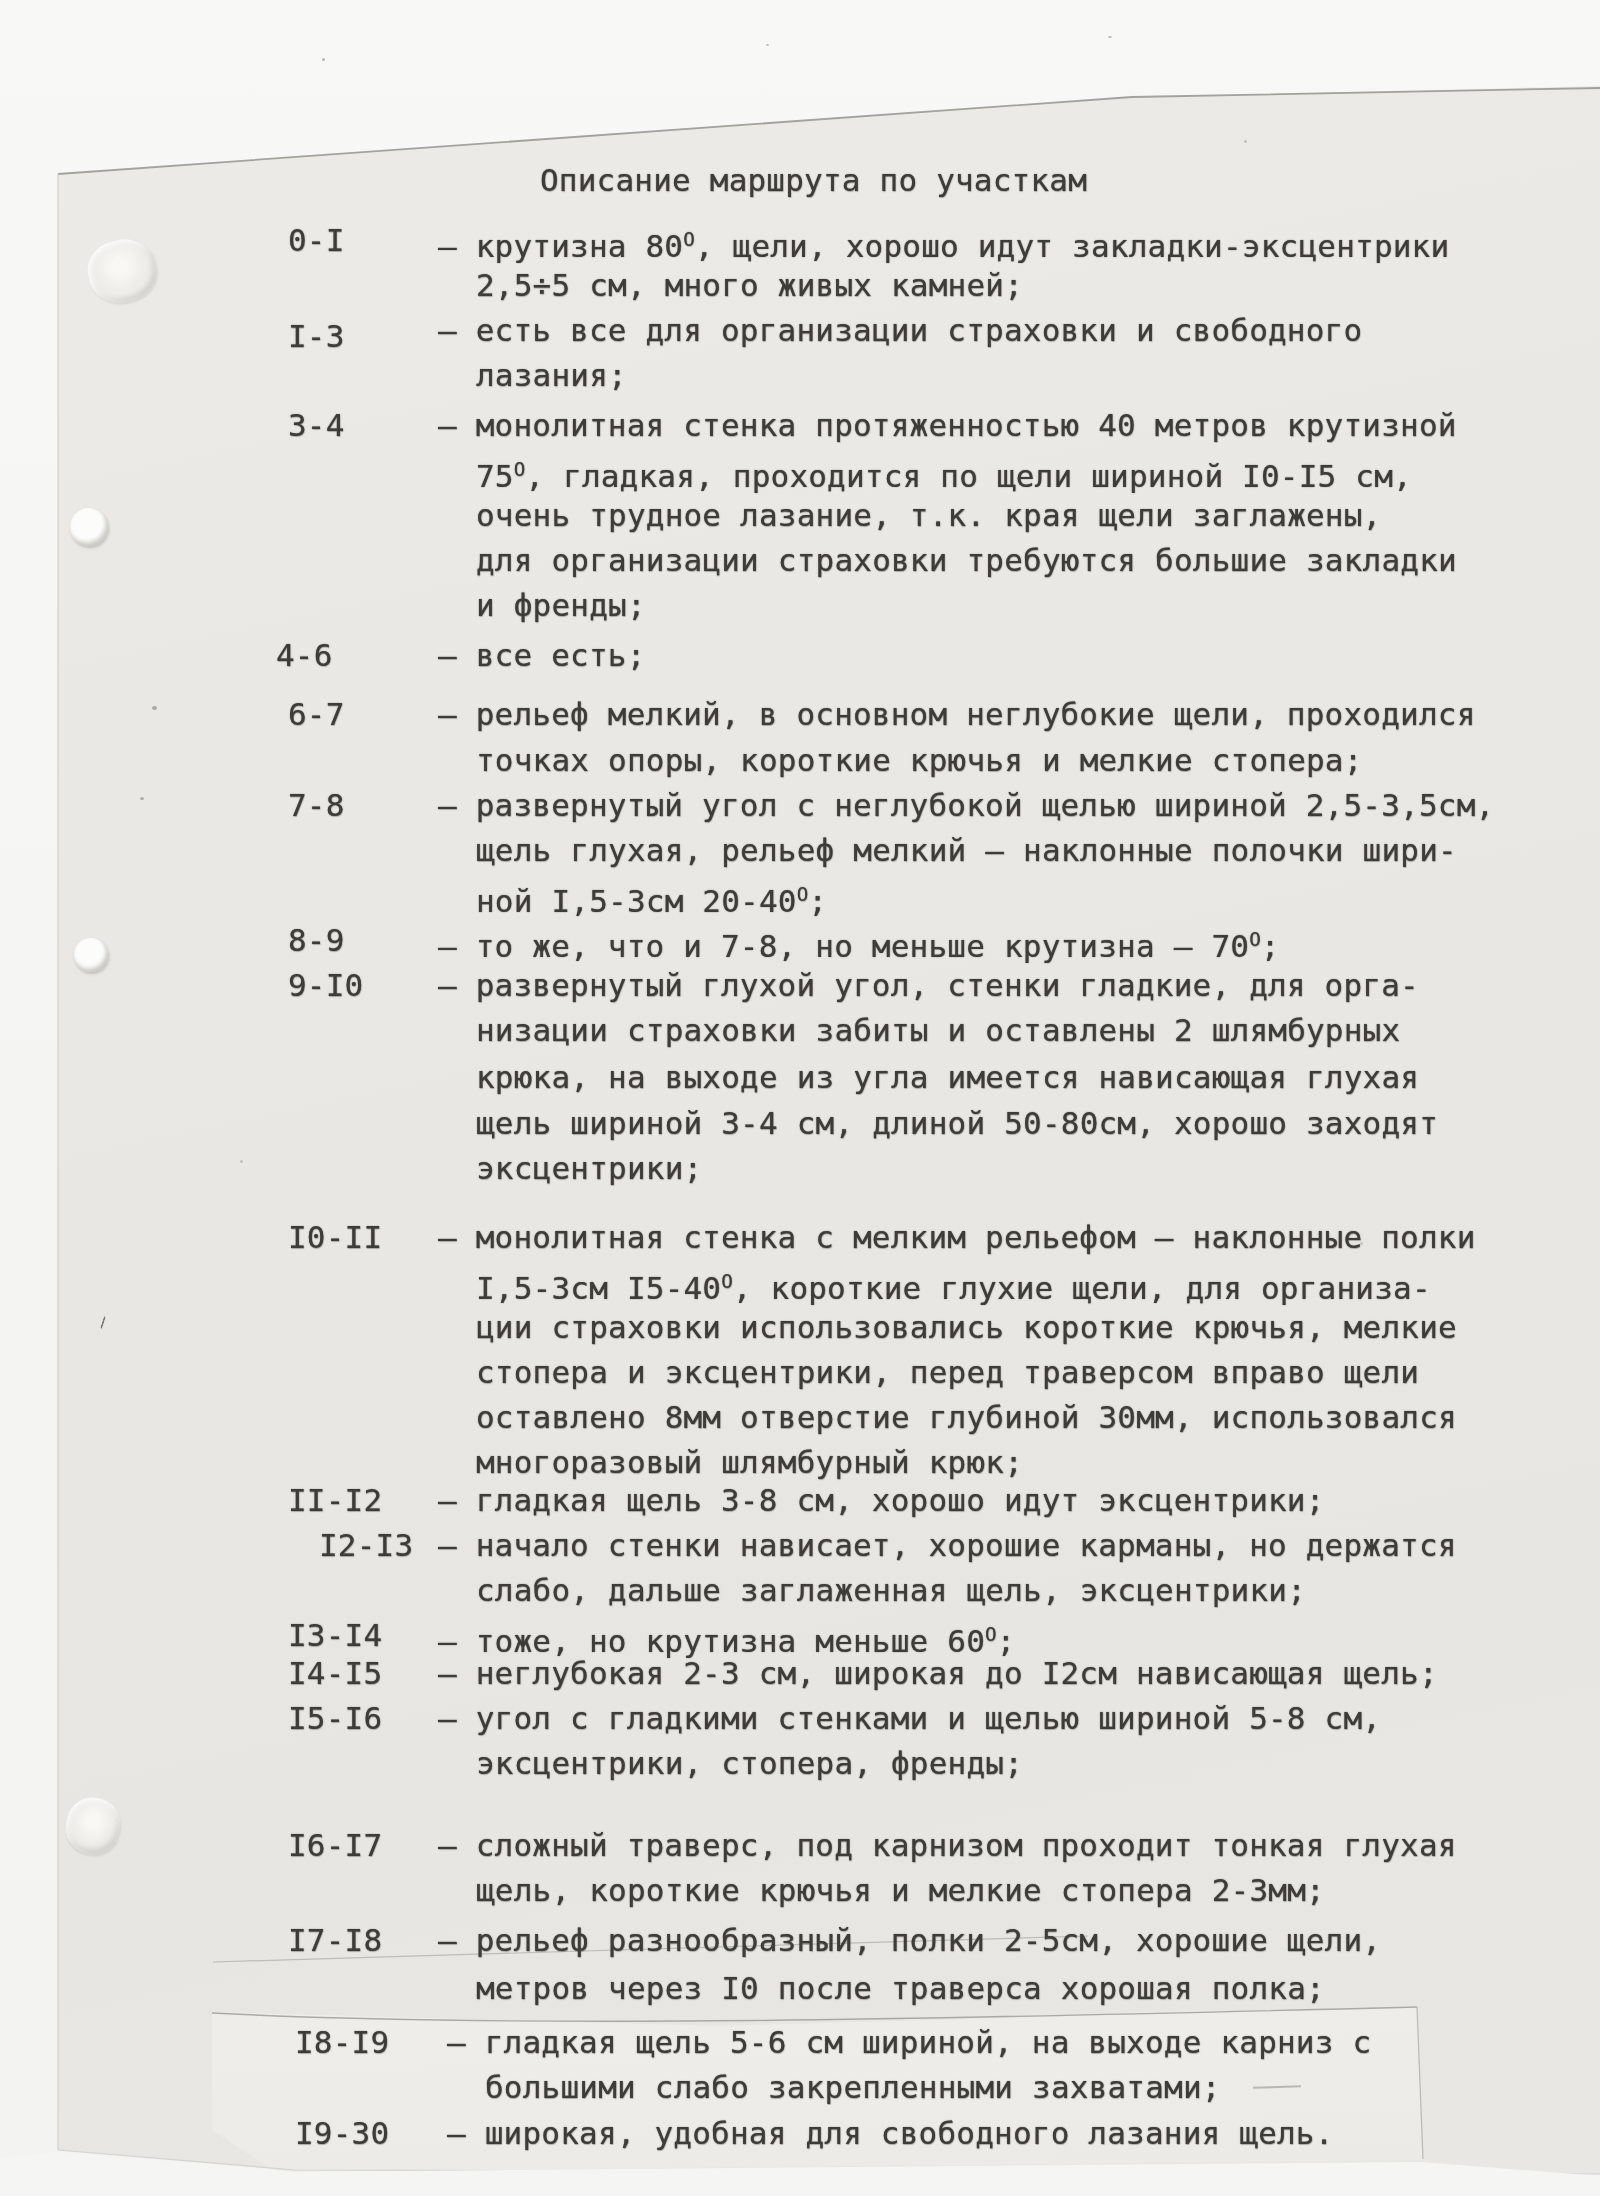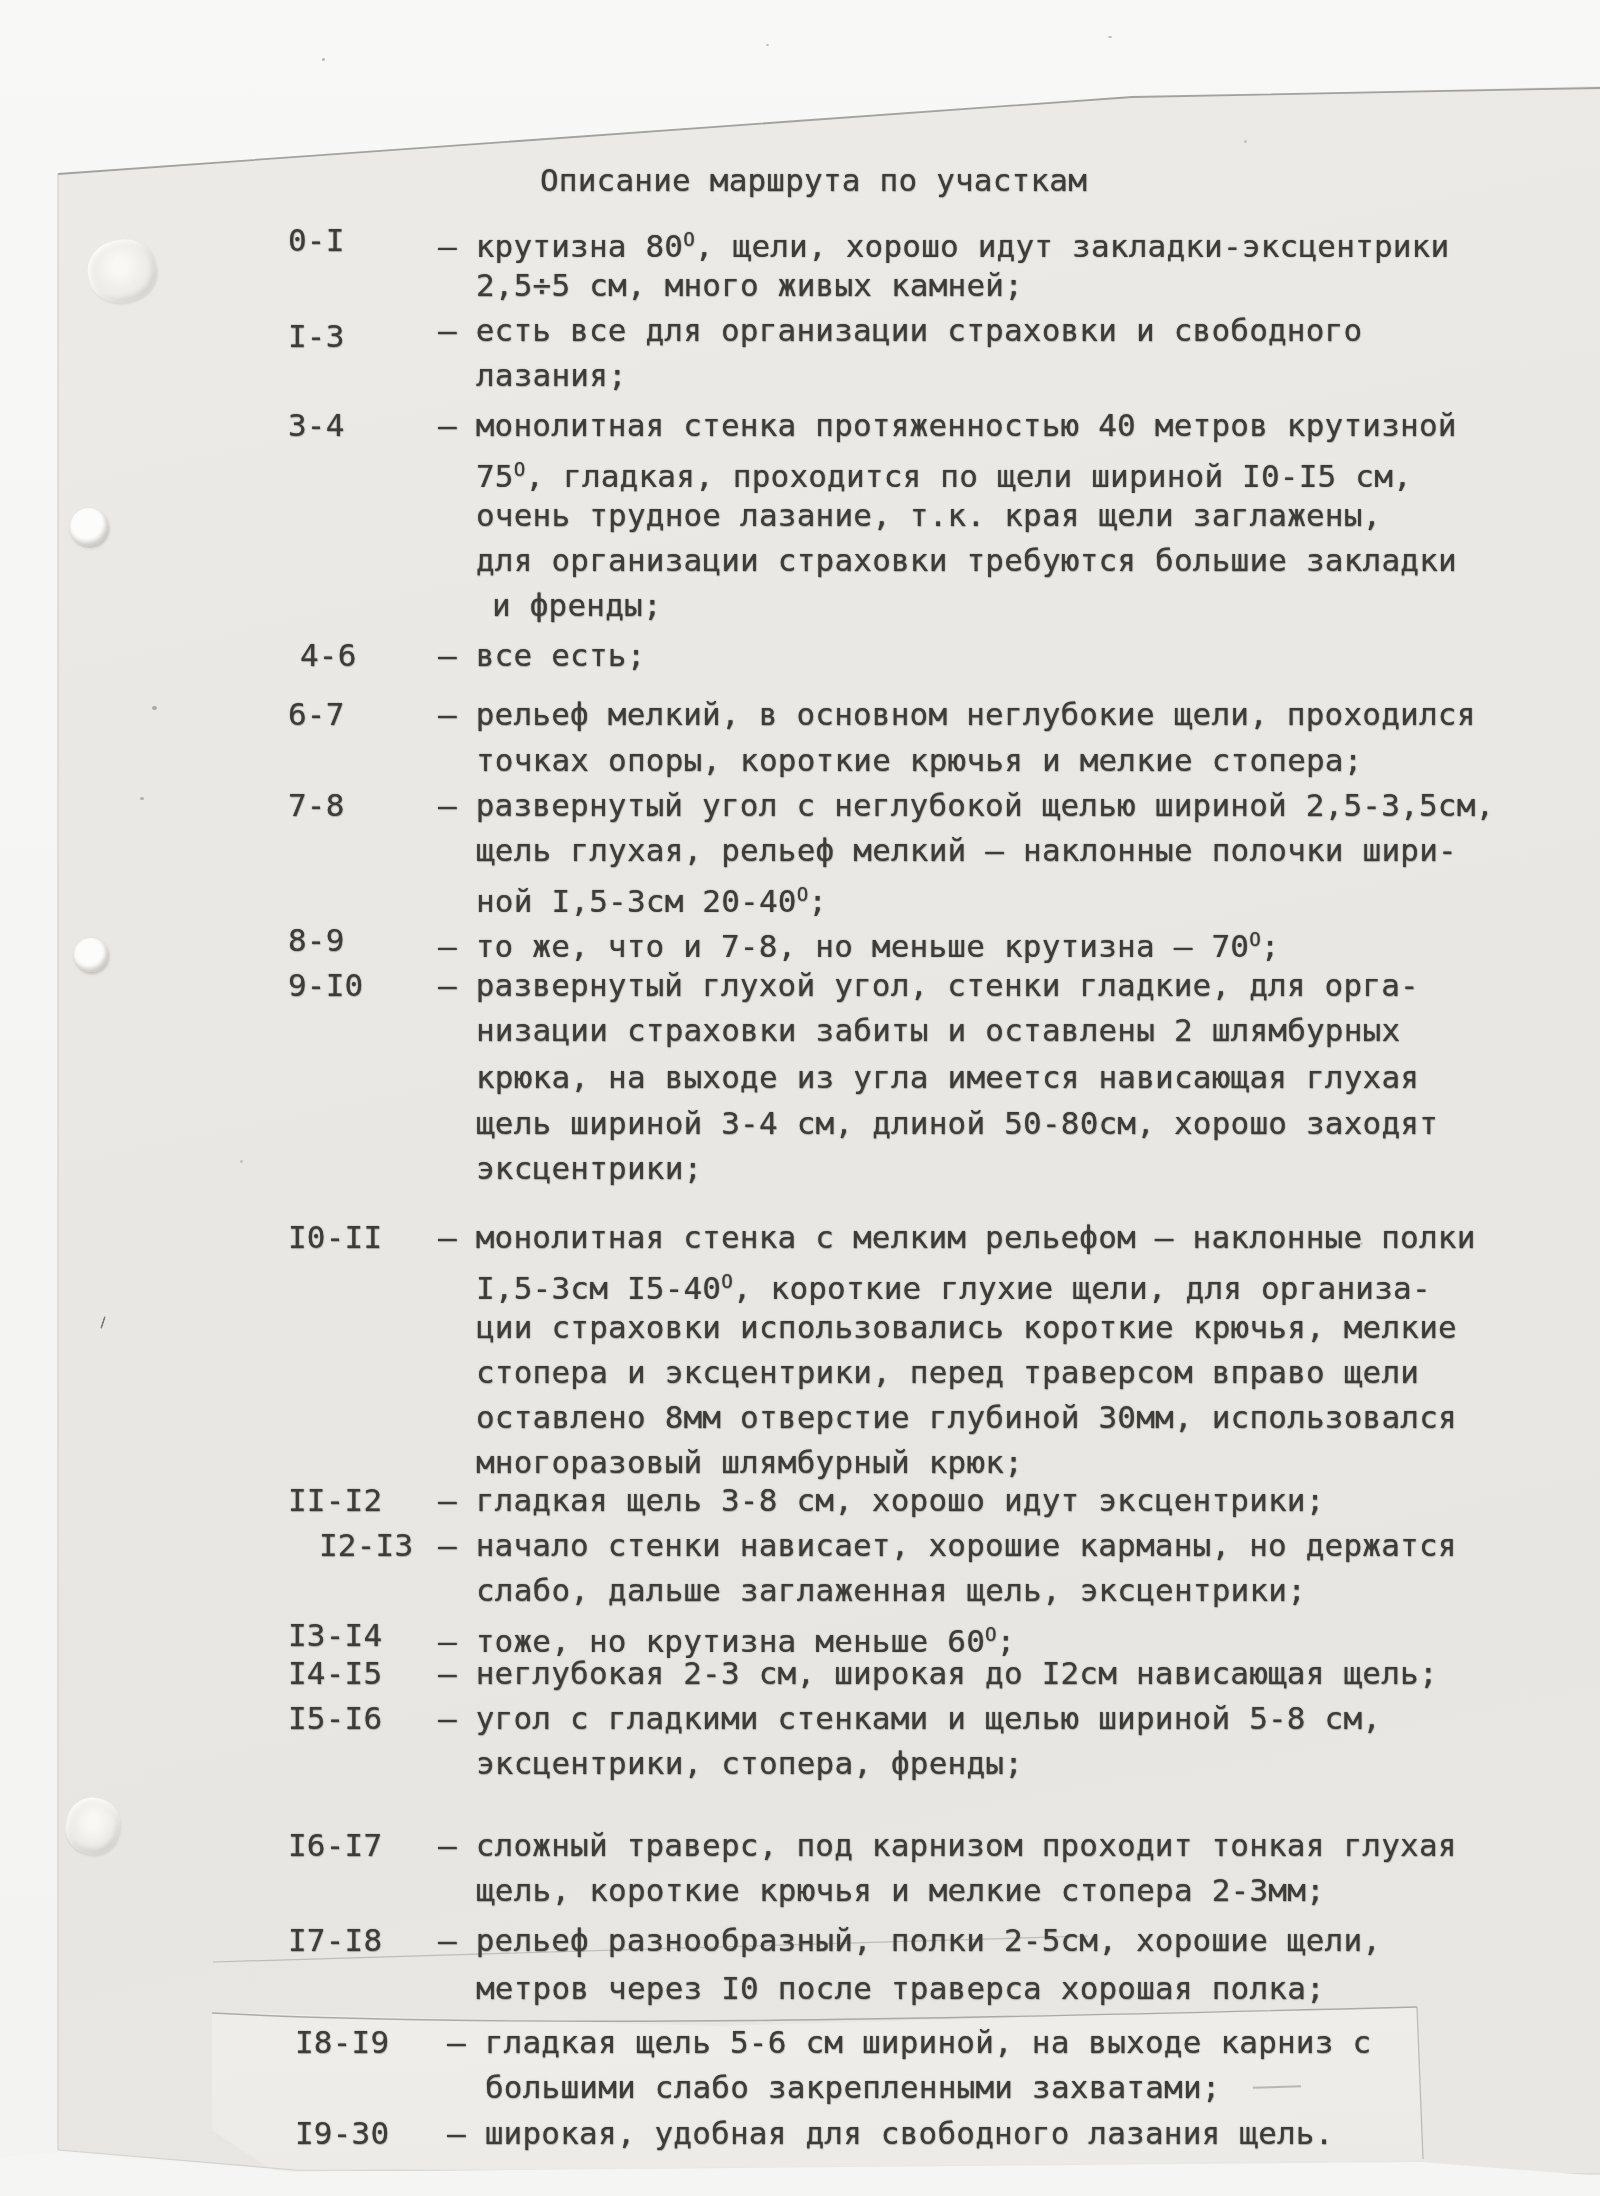--- a/index.html
+++ b/index.html
@@ -84,23 +84,23 @@
 
   <div class="tl" style="top:308px;left:288px;margin-top:6px;">I-3</div>
   <div class="tl" style="top:308px;left:438px;">– есть все для организации страховки и свободного</div>
   <div class="tl" style="top:353px;left:476px;">лазания;</div>
 
   <div class="tl" style="top:403px;left:288px;">3-4</div>
   <div class="tl" style="top:403px;left:438px;">– монолитная стенка протяженностью 40 метров крутизной</div>
   <div class="tl" style="top:448px;left:476px;">75<span class="deg">O</span>, гладкая, проходится по щели шириной I0-I5 см,</div>
   <div class="tl" style="top:493px;left:476px;">очень трудное лазание, т.к. края щели заглажены,</div>
   <div class="tl" style="top:538px;left:476px;">для организации страховки требуются большие закладки</div>
-  <div class="tl" style="top:583px;left:476px;margin-left:16px;">и френды;</div>
+  <div class="tl" style="top:583px;left:476px;">и френды;</div>
 
-  <div class="tl" style="top:633px;left:300px;">4-6</div>
+  <div class="tl" style="top:633px;left:276px;">4-6</div>
   <div class="tl" style="top:633px;left:438px;">– все есть;</div>
 
   <div class="tl" style="top:692px;left:288px;">6-7</div>
   <div class="tl" style="top:692px;left:438px;">– рельеф мелкий, в основном неглубокие щели, проходился</div>
   <div class="tl" style="top:738px;left:476px;">точках опоры, короткие крючья и мелкие стопера;</div>
 
   <div class="tl" style="top:783px;left:288px;">7-8</div>
   <div class="tl" style="top:783px;left:438px;">– развернутый угол с неглубокой щелью шириной 2,5-3,5см,</div>
   <div class="tl" style="top:828px;left:476px;">щель глухая, рельеф мелкий – наклонные полочки шири-</div>
   <div class="tl" style="top:873px;left:476px;">ной I,5-3см 20-40<span class="deg">O</span>;</div>

